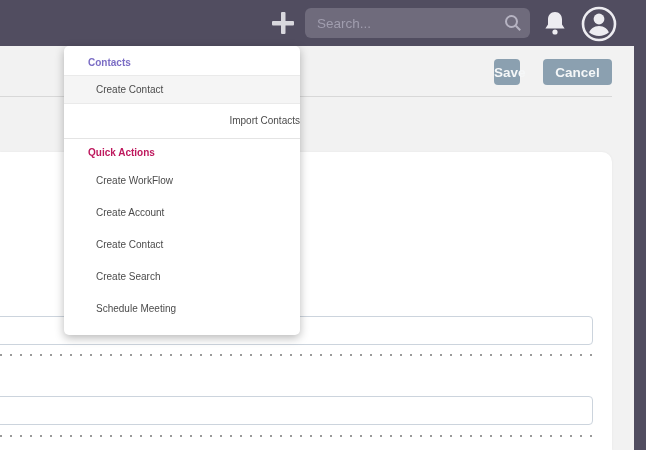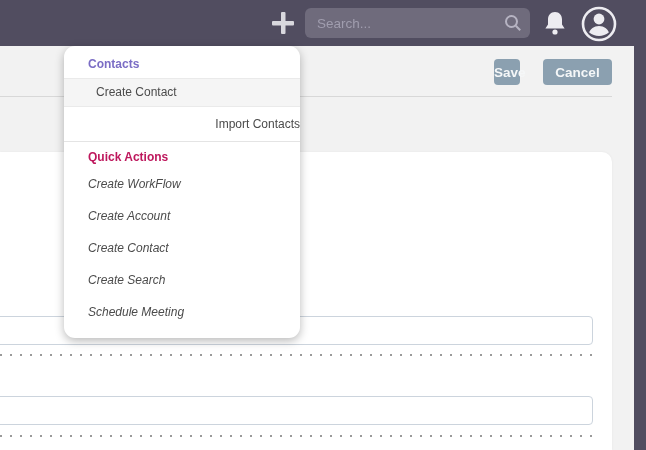--- a/index.html
+++ b/index.html
@@ -29,32 +29,32 @@
   .btn {
     position:absolute; top:59px; height:26px; border:none; border-radius:4px;
     background:#8ba0b0; color:#f5f7f8; font-weight:bold; font-size:13.5px;
     font-family:inherit; cursor:pointer; padding:0;
   }
   .btn-save { left:494px; width:26px; }
   .btn-cancel { left:543px; width:69px; }
   
   .dropdown {
     position:absolute; left:64px; top:46px; width:236px; z-index:30;
-    background:#ffffff; border-radius:11px; padding-bottom:10px;
+    background:#ffffff; border-radius:5px; padding-bottom:10px;
     box-shadow:0 3px 10px rgba(0,0,0,0.28);
-    font-size:12px; color:#4b4b4b;
+    font-size:10px; color:#4b4b4b;
   }
   .dd-header1 { padding:11px 0 7px 24px; color:#7b6dc5; font-weight:bold; }
   .dd-header2 { padding:8px 0 0 24px; height:26px; color:#be185d; font-weight:bold; }
   .dd-row-hl {
     height:29px; line-height:27px; padding-left:32px; cursor:pointer;
     background:#f5f5f5; border-top:1px solid #eaeaea; border-bottom:1px solid #eaeaea;
   }
   .dd-row { height:35px; line-height:34px; padding-left:32px; cursor:pointer; border-bottom:1px solid #e4e4e4;text-align:right; }
-  .dd-item { height:32px; line-height:32px; padding-left:24px; cursor:pointer;font-style:italic; }
+  .dd-item { height:32px; line-height:32px; padding-left:32px; cursor:pointer; }
   
   .text-input {
     position:absolute; left:-8px; width:601px; height:29px;
     background:#fff; border:1px solid #ccd4dd; border-radius:4px;
     font-family:inherit; font-size:13px; color:#444; padding:0 10px; outline:none;
   }
   .ti-1 { top:316px; } .ti-2 { top:396px; }
   .dotted {
     position:absolute; left:0; width:592px; height:2px;
     background-image:repeating-linear-gradient(90deg, #9a9a9a 0 2px, transparent 2px 10px);

